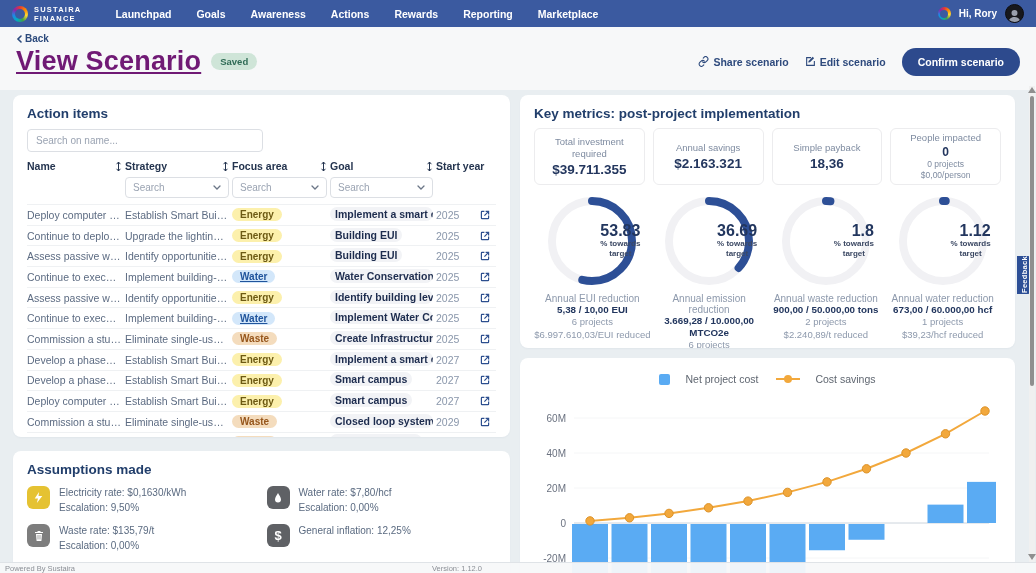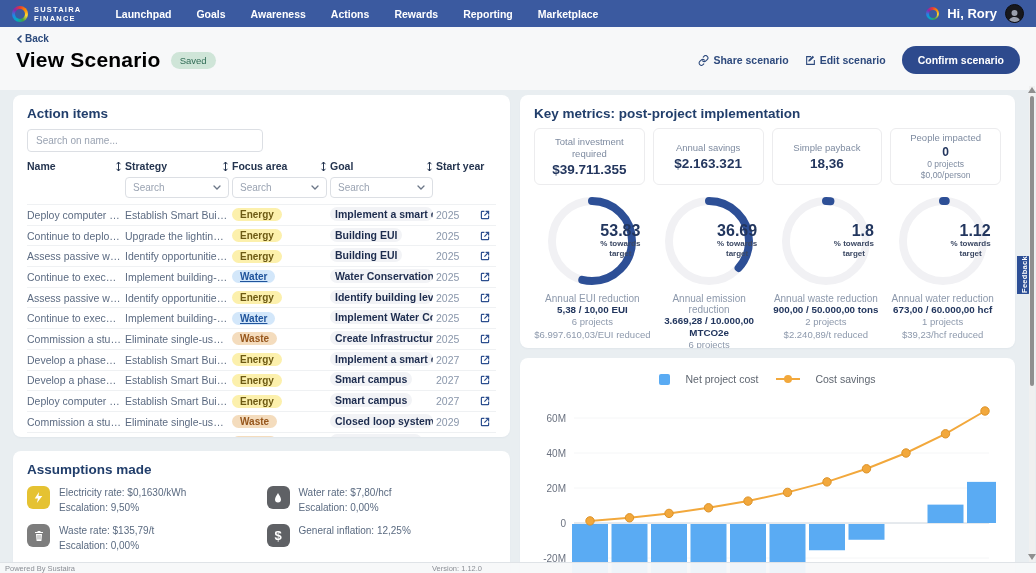--- a/index.html
+++ b/index.html
@@ -10,30 +10,30 @@
   .navbar { height:27px; background:#3b5aa0; display:flex; align-items:center; padding:0 12px; color:#fff; }
   .brand { display:flex; align-items:center; gap:6px; cursor:pointer; }
   .ring { width:16px; height:16px; border-radius:50%; flex:0 0 auto;
           background:conic-gradient(#e53935,#fb8c00,#fdd835,#43a047,#00acc1,#1e88e5,#8e24aa,#e53935); position:relative; }
   .ring::after { content:""; position:absolute; inset:3px; border-radius:50%; background:#3b5aa0; }
   .ring.small { width:13px; height:13px; } .ring.small::after { inset:2.5px; }
   .brand-text { font-size:7.5px; font-weight:bold; letter-spacing:1.2px; line-height:1.2; }
   .nav-items { display:flex; gap:25px; margin-left:34px; font-size:10.5px; font-weight:bold; }
   .nav-items span { cursor:pointer;text-align:center; }
   .nav-right { margin-left:auto; display:flex; align-items:center; gap:8px; }
-  .greeting { font-size:13px; font-weight:bold; }
+  .greeting { font-size:10px; font-weight:bold; }
   .avatar { width:19px; height:19px; border-radius:50%; background:#17181d; overflow:hidden;
             display:flex; align-items:flex-end; justify-content:center; border:1px solid #0d0d10; }
 
   
   .page-header { background:#f7f8f9; padding:6px 16px 10px 16px; height:63px; }
   .back-row { display:flex; align-items:center; gap:3px; font-size:10px; font-weight:bold; color:#2c4a7c; cursor:pointer; width:max-content; }
   .title-row { display:flex; align-items:center; margin-top:2px; }
-  .page-title { font-size:21px; font-weight:bold; color:#000000; letter-spacing:.2px; }
-  .saved-badge { margin-left:10px; background:#cfe5d8; color:#2f6b55; font-size:9.5px; font-weight:normal;
+  .page-title { font-size:27px; font-weight:bold; color:#701a75; letter-spacing:.2px;text-decoration:underline; }
+  .saved-badge { margin-left:10px; background:#cfe5d8; color:#2f6b55; font-size:9.5px; font-weight:bold;
                  padding:3px 9px; border-radius:10px; }
   .header-actions { margin-left:auto; display:flex; align-items:center; gap:16px; }
   .link-btn { display:flex; align-items:center; gap:4px; font-size:10.5px; font-weight:bold; color:#2e4a7d; cursor:pointer; }
   .confirm-btn { background:#2d4a8d; color:#fff; border:none; border-radius:15px; padding:8px 16px;
                  font-size:10.5px; font-weight:bold; font-family:inherit; cursor:pointer; }
 
   
   .content { position:absolute; top:90px; left:0; right:0; display:flex; gap:10px; padding:5px 21px 0 13px; }
   .col-left { width:497px; flex:0 0 auto; }
   .col-right { flex:1; min-width:0; }

